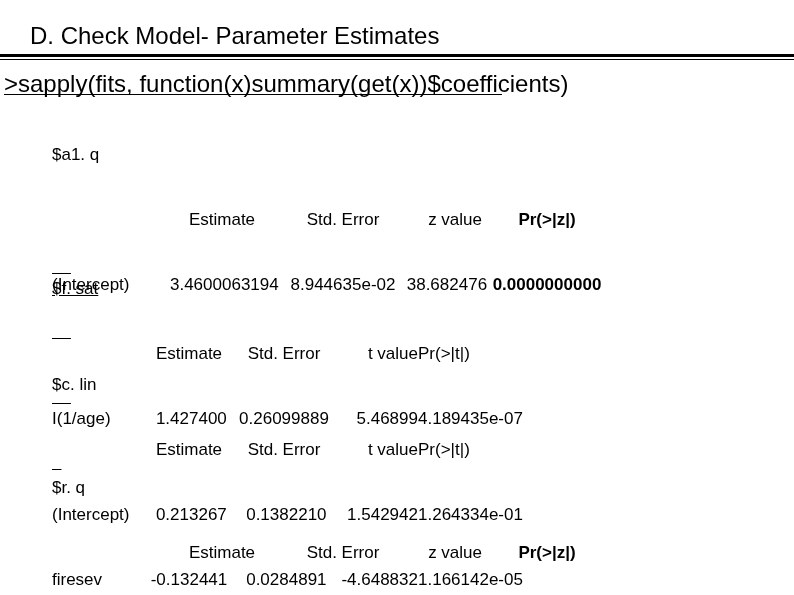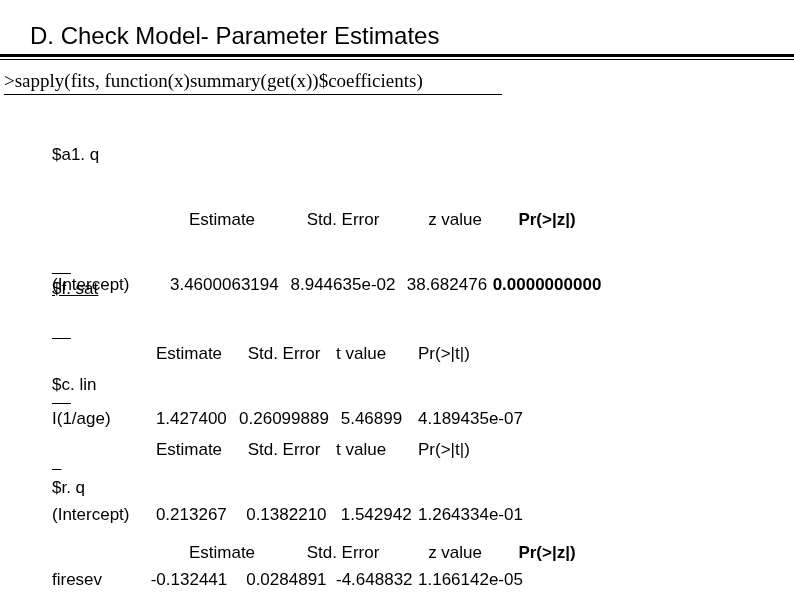--- a/index.html
+++ b/index.html
@@ -37,22 +37,22 @@
     position: absolute;
     top: 59px;
     left: 0;
     width: 794px;
     border-top: 1px solid #000;
   }
   .codeline {
     position: absolute;
     top: 70px;
     left: 4px;
-    font-size: 19px;
-    font-family: Liberation Serif, serif;
+    font-size: 24px;
+    font-family: Liberation Sans, sans-serif;
   }
   .codeline-underline {
     position: absolute;
     top: 94px;
     left: 4px;
     width: 498px;
     border-top: 1px solid #000;
   }
   .block {
     position: absolute;
@@ -72,21 +72,21 @@
   .c-est-w { display: inline-block; width: 124px; text-align: center; }
   .c-se-w  { display: inline-block; width: 118px; text-align: center; }
   .c-z-w   { display: inline-block; width: 80px; text-align: right; }
   .c-p-w   { display: inline-block; width: 130px; text-align: center; font-weight: bold; }
   .row .c-term { width: 108px; }
   .row span { display: inline-block; }
   
   .c-term-n { display:inline-block; width:94px; }
   .c-est-n  { display:inline-block; width:86px; text-align:center; }
   .c-se-n   { display:inline-block; width:104px; text-align:center; }
-  .c-z-n    { display:inline-block; width:82px; text-align:left; }
+  .c-z-n    { display:inline-block; width:82px; text-align:right; }
   .c-p-n    { display:inline-block; width:126px; text-align:left; }
 </style>
 </head>
 <body>
 
 <div class="slide">
   <div class="title-area">D. Check Model- Parameter Estimates</div>
   <div class="title-underline"></div>
   <div class="title-underline2"></div>
 

